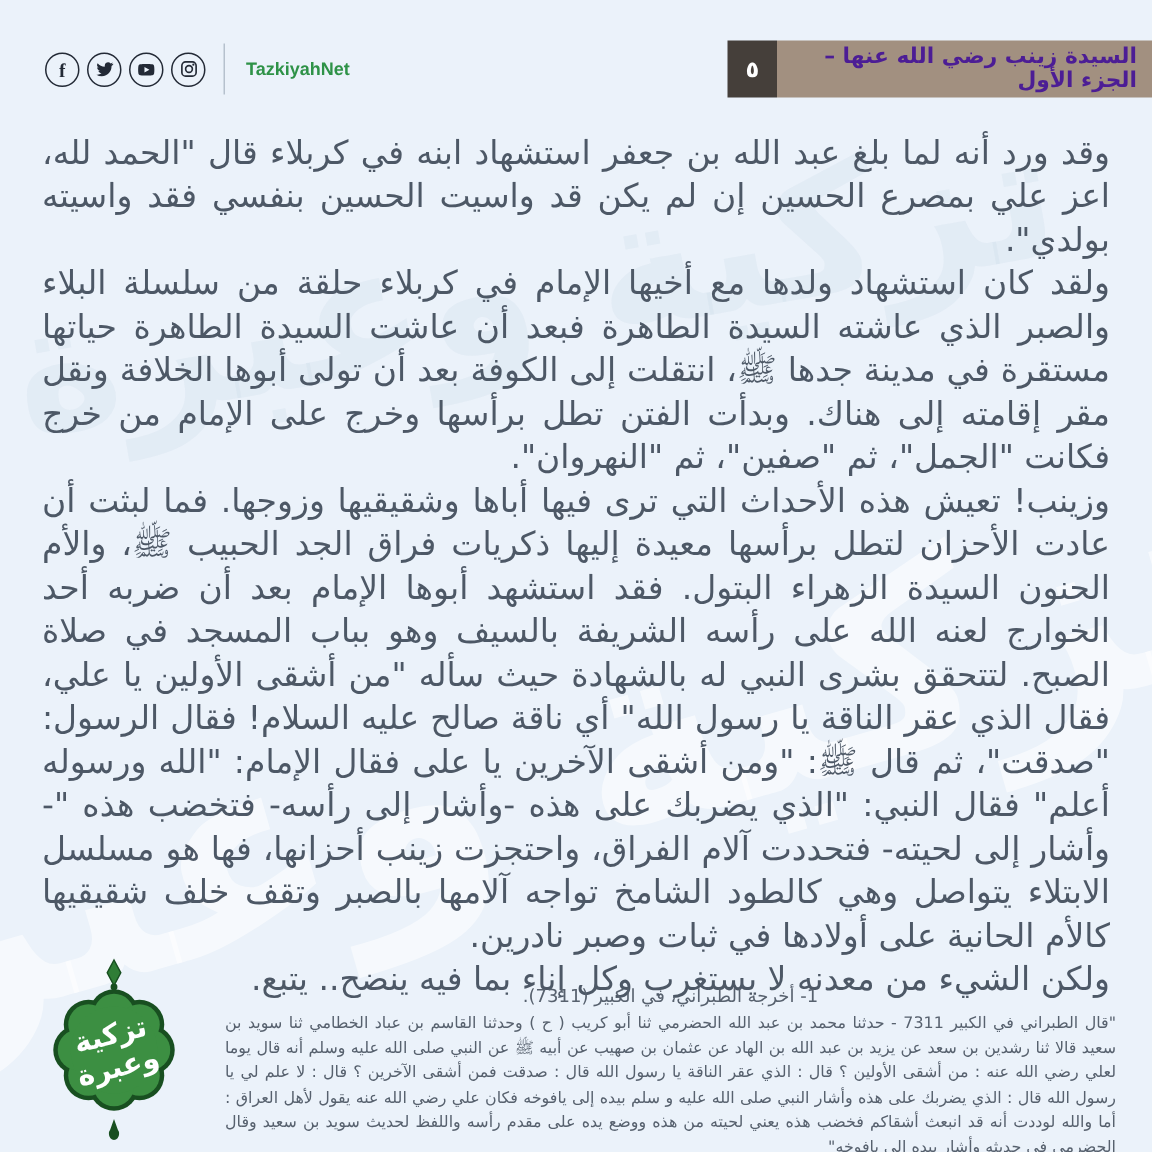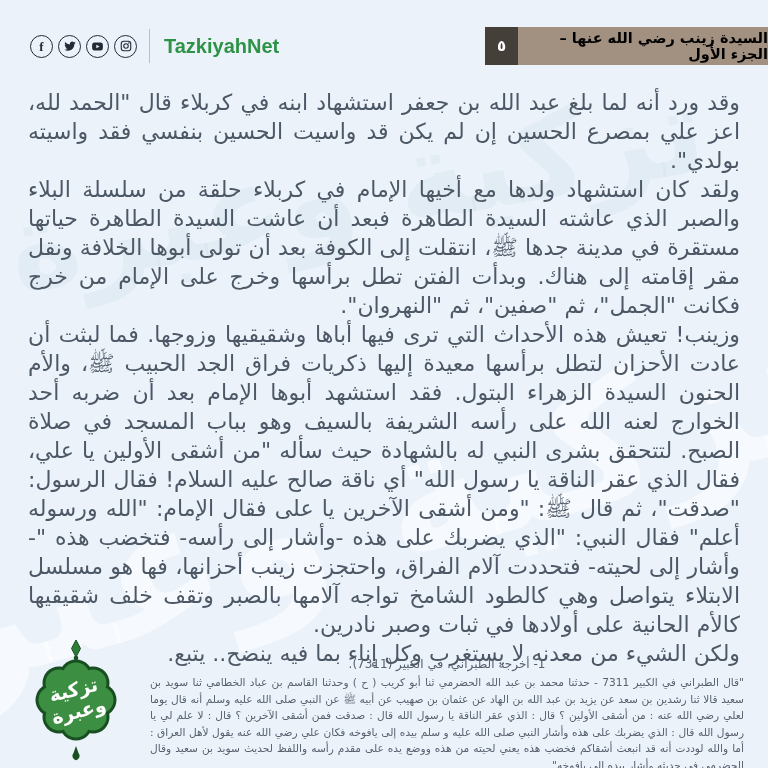--- a/index.html
+++ b/index.html
@@ -13,26 +13,26 @@
     font-weight:bold;pointer-events:none;white-space:nowrap;}
   .wm1{font-size:175px;right:-70px;top:420px;transform:rotate(-16deg);}
   .wm2{font-size:120px;right:60px;top:120px;color:rgba(198,213,228,0.22);transform:rotate(-10deg);}
   
   .header{position:absolute;top:27px;left:0;right:0;height:38px;z-index:2;}
   .brand-group{position:absolute;left:30px;top:0;height:38px;display:flex;align-items:center;gap:5px;}
   .soc{width:23px;height:23px;border:1.7px solid #232a36;border-radius:50%;
     display:flex;align-items:center;justify-content:center;box-sizing:border-box;background:transparent;cursor:pointer;}
   .soc .fb-f{font-family:"Liberation Serif",serif;font-weight:bold;font-size:13px;color:#232a36;line-height:1;}
   .divider{width:1px;height:34px;background:#b6c1cd;margin:0 9px 0 7px;}
-  .brand{font-family:"Liberation Sans",sans-serif;font-weight:bold;font-size:20px;color:#2e9247;letter-spacing:0;}
+  .brand{font-family:"Liberation Sans",sans-serif;font-weight:bold;font-size:12px;color:#2e9247;letter-spacing:0;}
   .title-bar{position:absolute;top:0;right:0;width:283px;height:38px;display:flex;}
   .badge{width:33px;background:#453f3a;color:#ffffff;display:flex;align-items:center;
     justify-content:center;font-size:15px;font-weight:bold;}
-  .bar-title{flex:1;background:#a29080;color:#000000;display:flex;align-items:center;
-    justify-content:center;font-size:14.5px;font-weight:bold;direction:rtl;padding:0 0;}
+  .bar-title{flex:1;background:#a29080;color:#4c1d95;display:flex;align-items:center;
+    justify-content:center;font-size:14.5px;font-weight:bold;direction:rtl;padding:0 10px;}
   
   .content{position:absolute;top:88px;right:28px;left:28px;z-index:1;
     direction:rtl;text-align:justify;color:#4d5866;font-size:22px;line-height:29px;}
   .content p{margin:0;}
   
   .footnotes{position:absolute;top:655px;right:24px;left:150px;z-index:1;
     direction:rtl;color:#57616e;}
   .fn-ref{font-size:12px;line-height:18px;margin:0 0 1px 0;text-align:center;}
   .fn-quote{font-size:10.6px;line-height:16.5px;margin:0;text-align:justify;}
   

